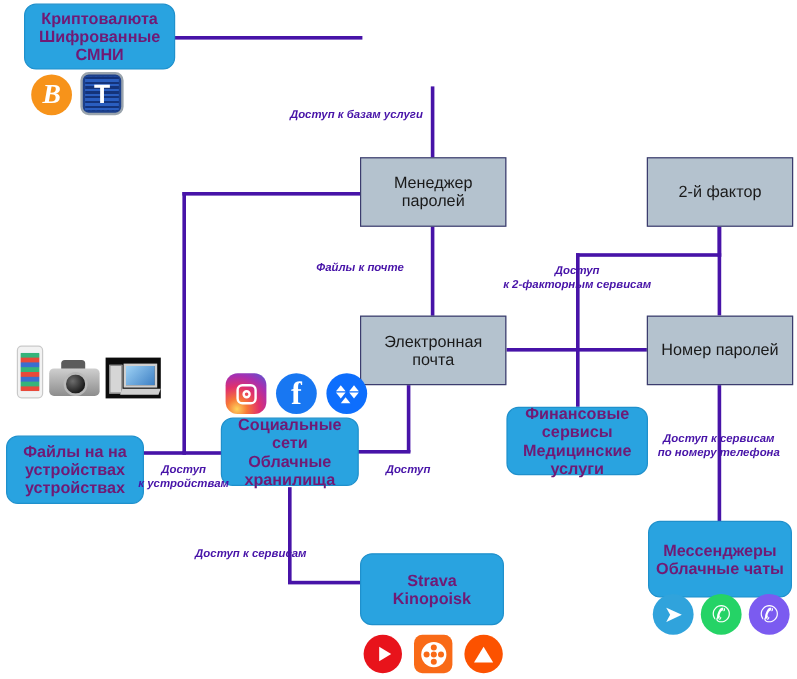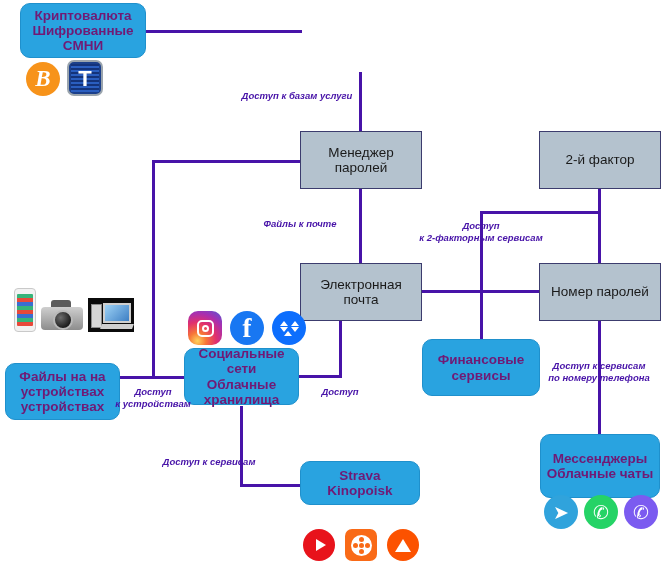--- a/index.html
+++ b/index.html
@@ -167,31 +167,32 @@
       <span>Социальные сети</span><br>
       <span>Облачные</span><br>
       <span>хранилища</span>
     </span>
   </div>
 
   <div class="node blue" style="left:422px;top:339px;width:118px;height:57px;">
     <span class="lbl">
       <span>Финансовые</span><br>
       <span>сервисы</span><br>
+      <span>Медицинские услуги</span>
     </span>
   </div>
 
   <div class="node blue" style="left:540px;top:434px;width:120px;height:64px;">
     <span class="lbl">
       <span>Мессенджеры</span><br>
       <span>Облачные чаты</span>
     </span>
   </div>
 
-  <div class="node blue" style="left:300px;top:461px;width:120px;height:44px;">
+  <div class="node blue" style="left:300px;top:461px;width:120px;height:60px;">
     <span class="lbl">
       <span>Strava</span><br>
       <span>Kinopoisk</span>
     </span>
   </div>
 
 
   <div class="elabel" style="left:240px;top:90px;width:114px;">
     <span>Доступ к базам услуги</span>
   </div>

